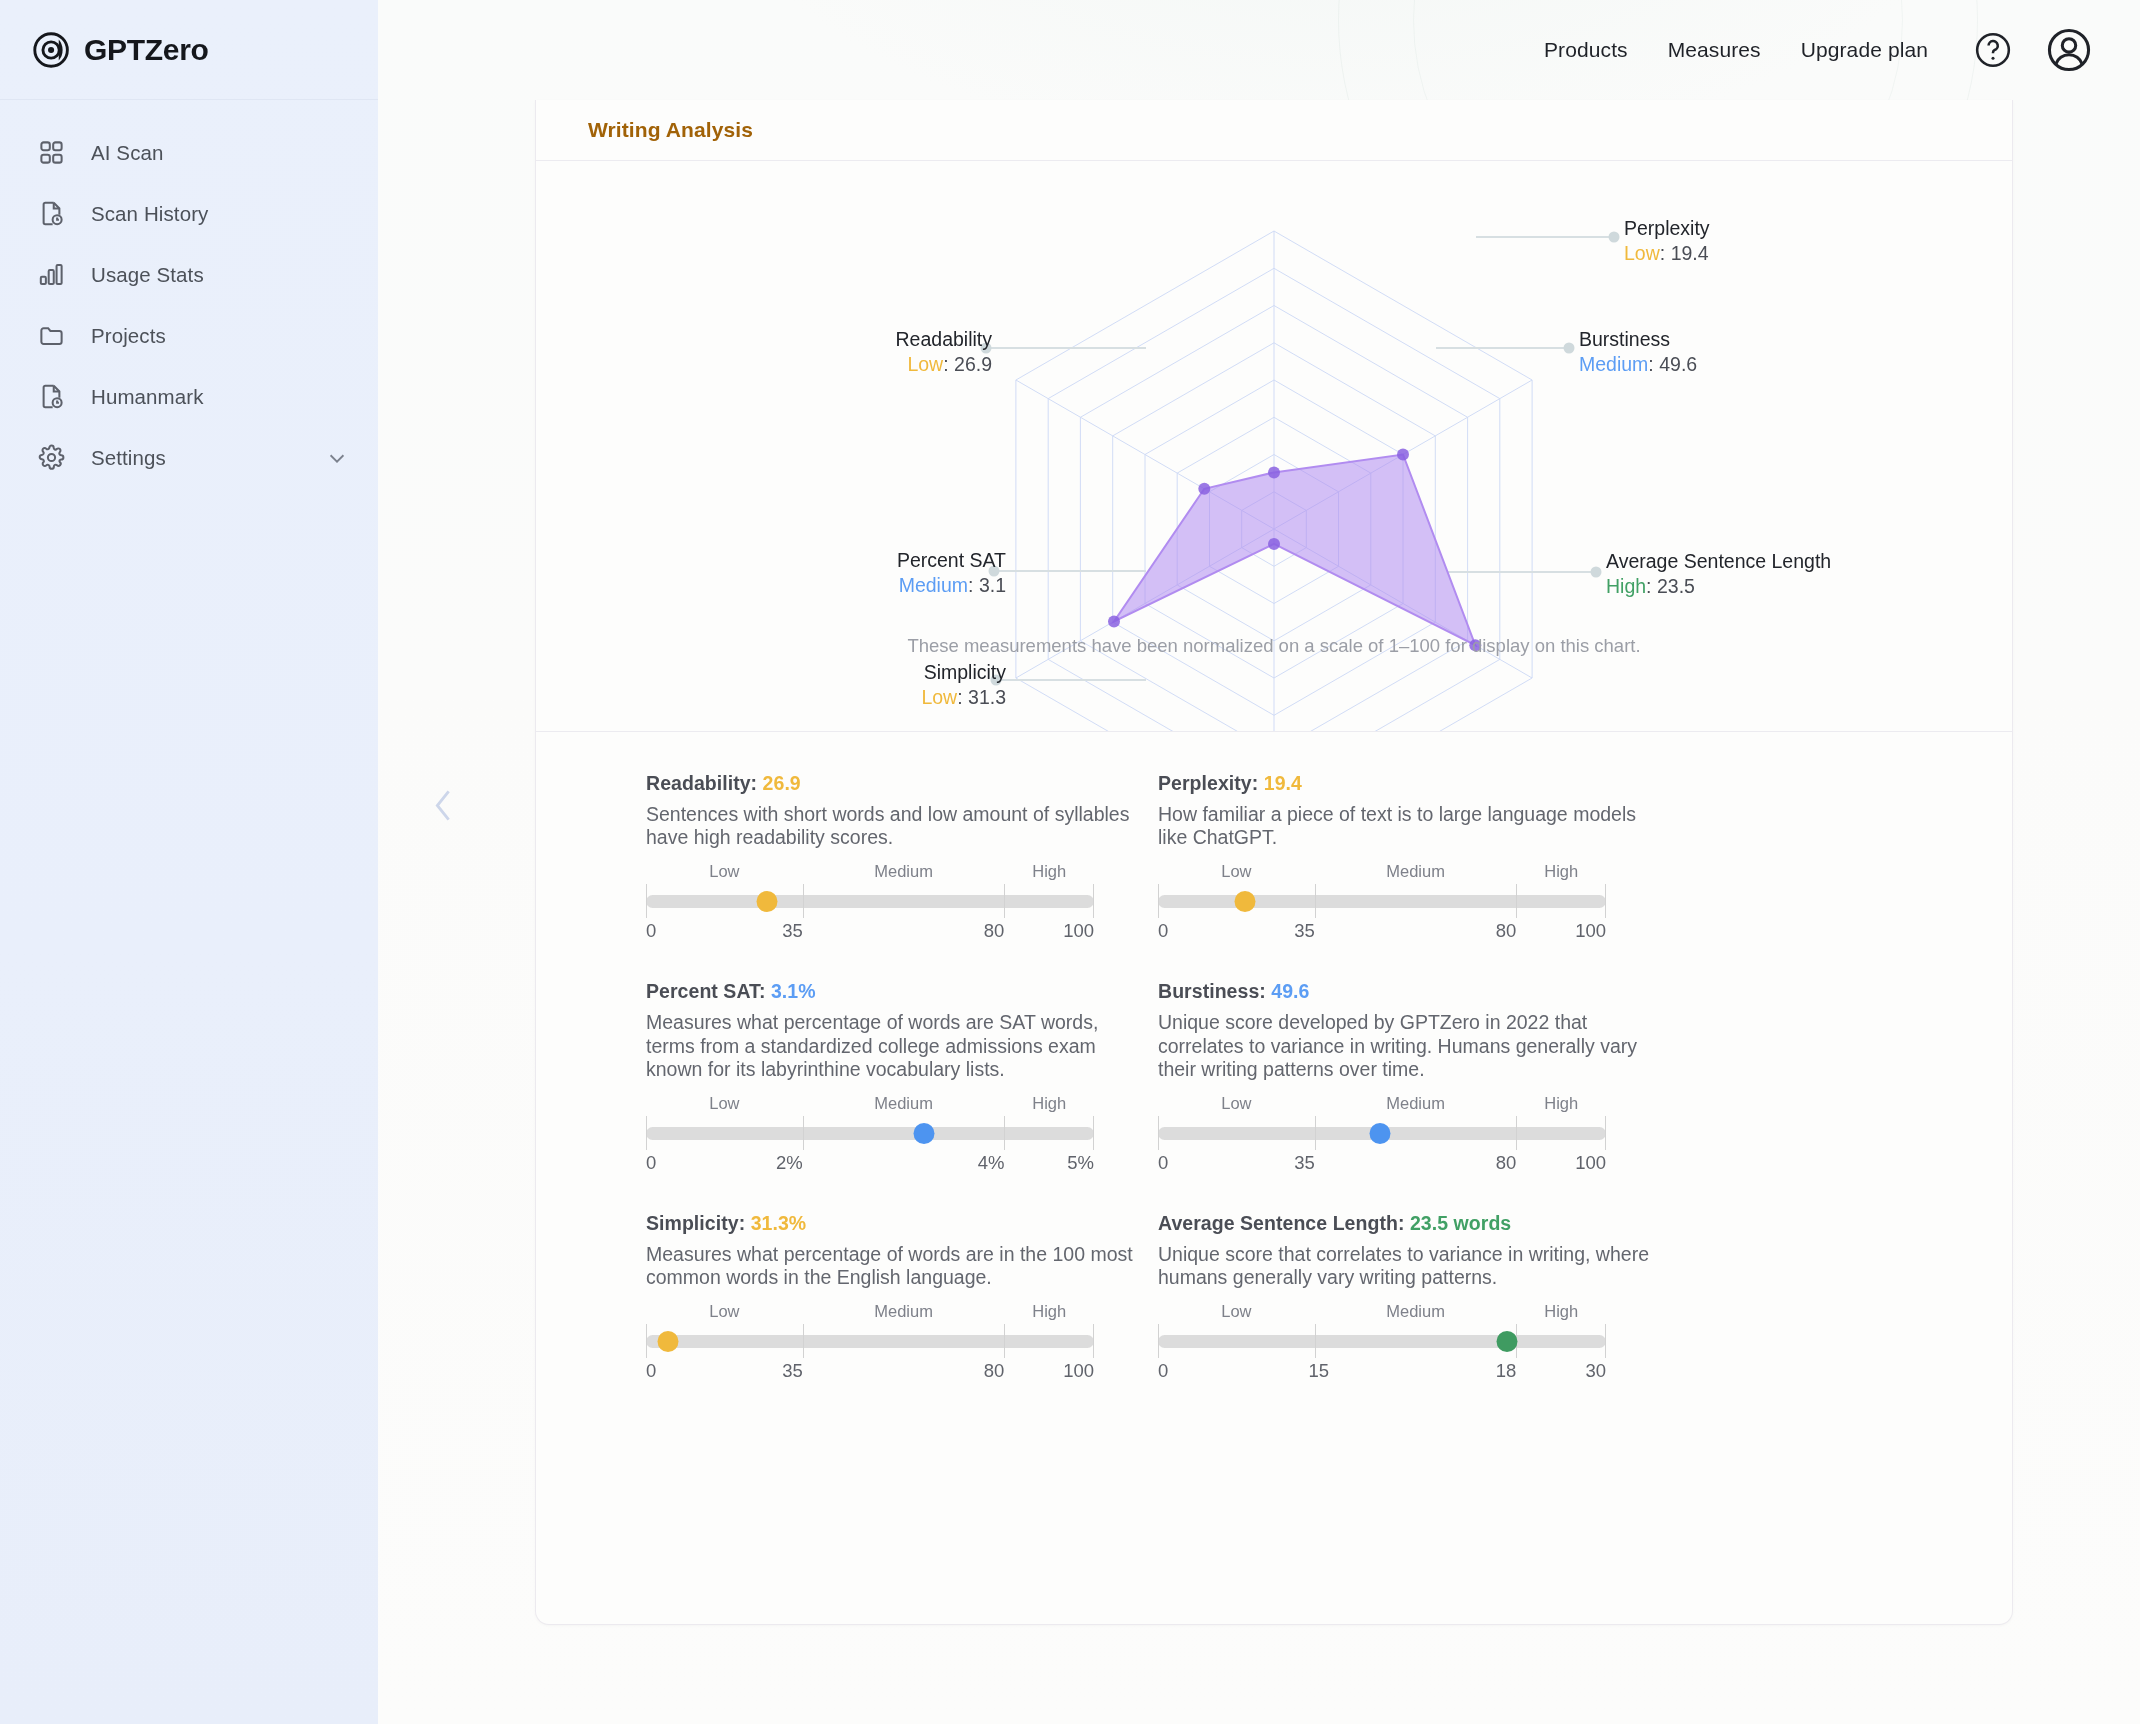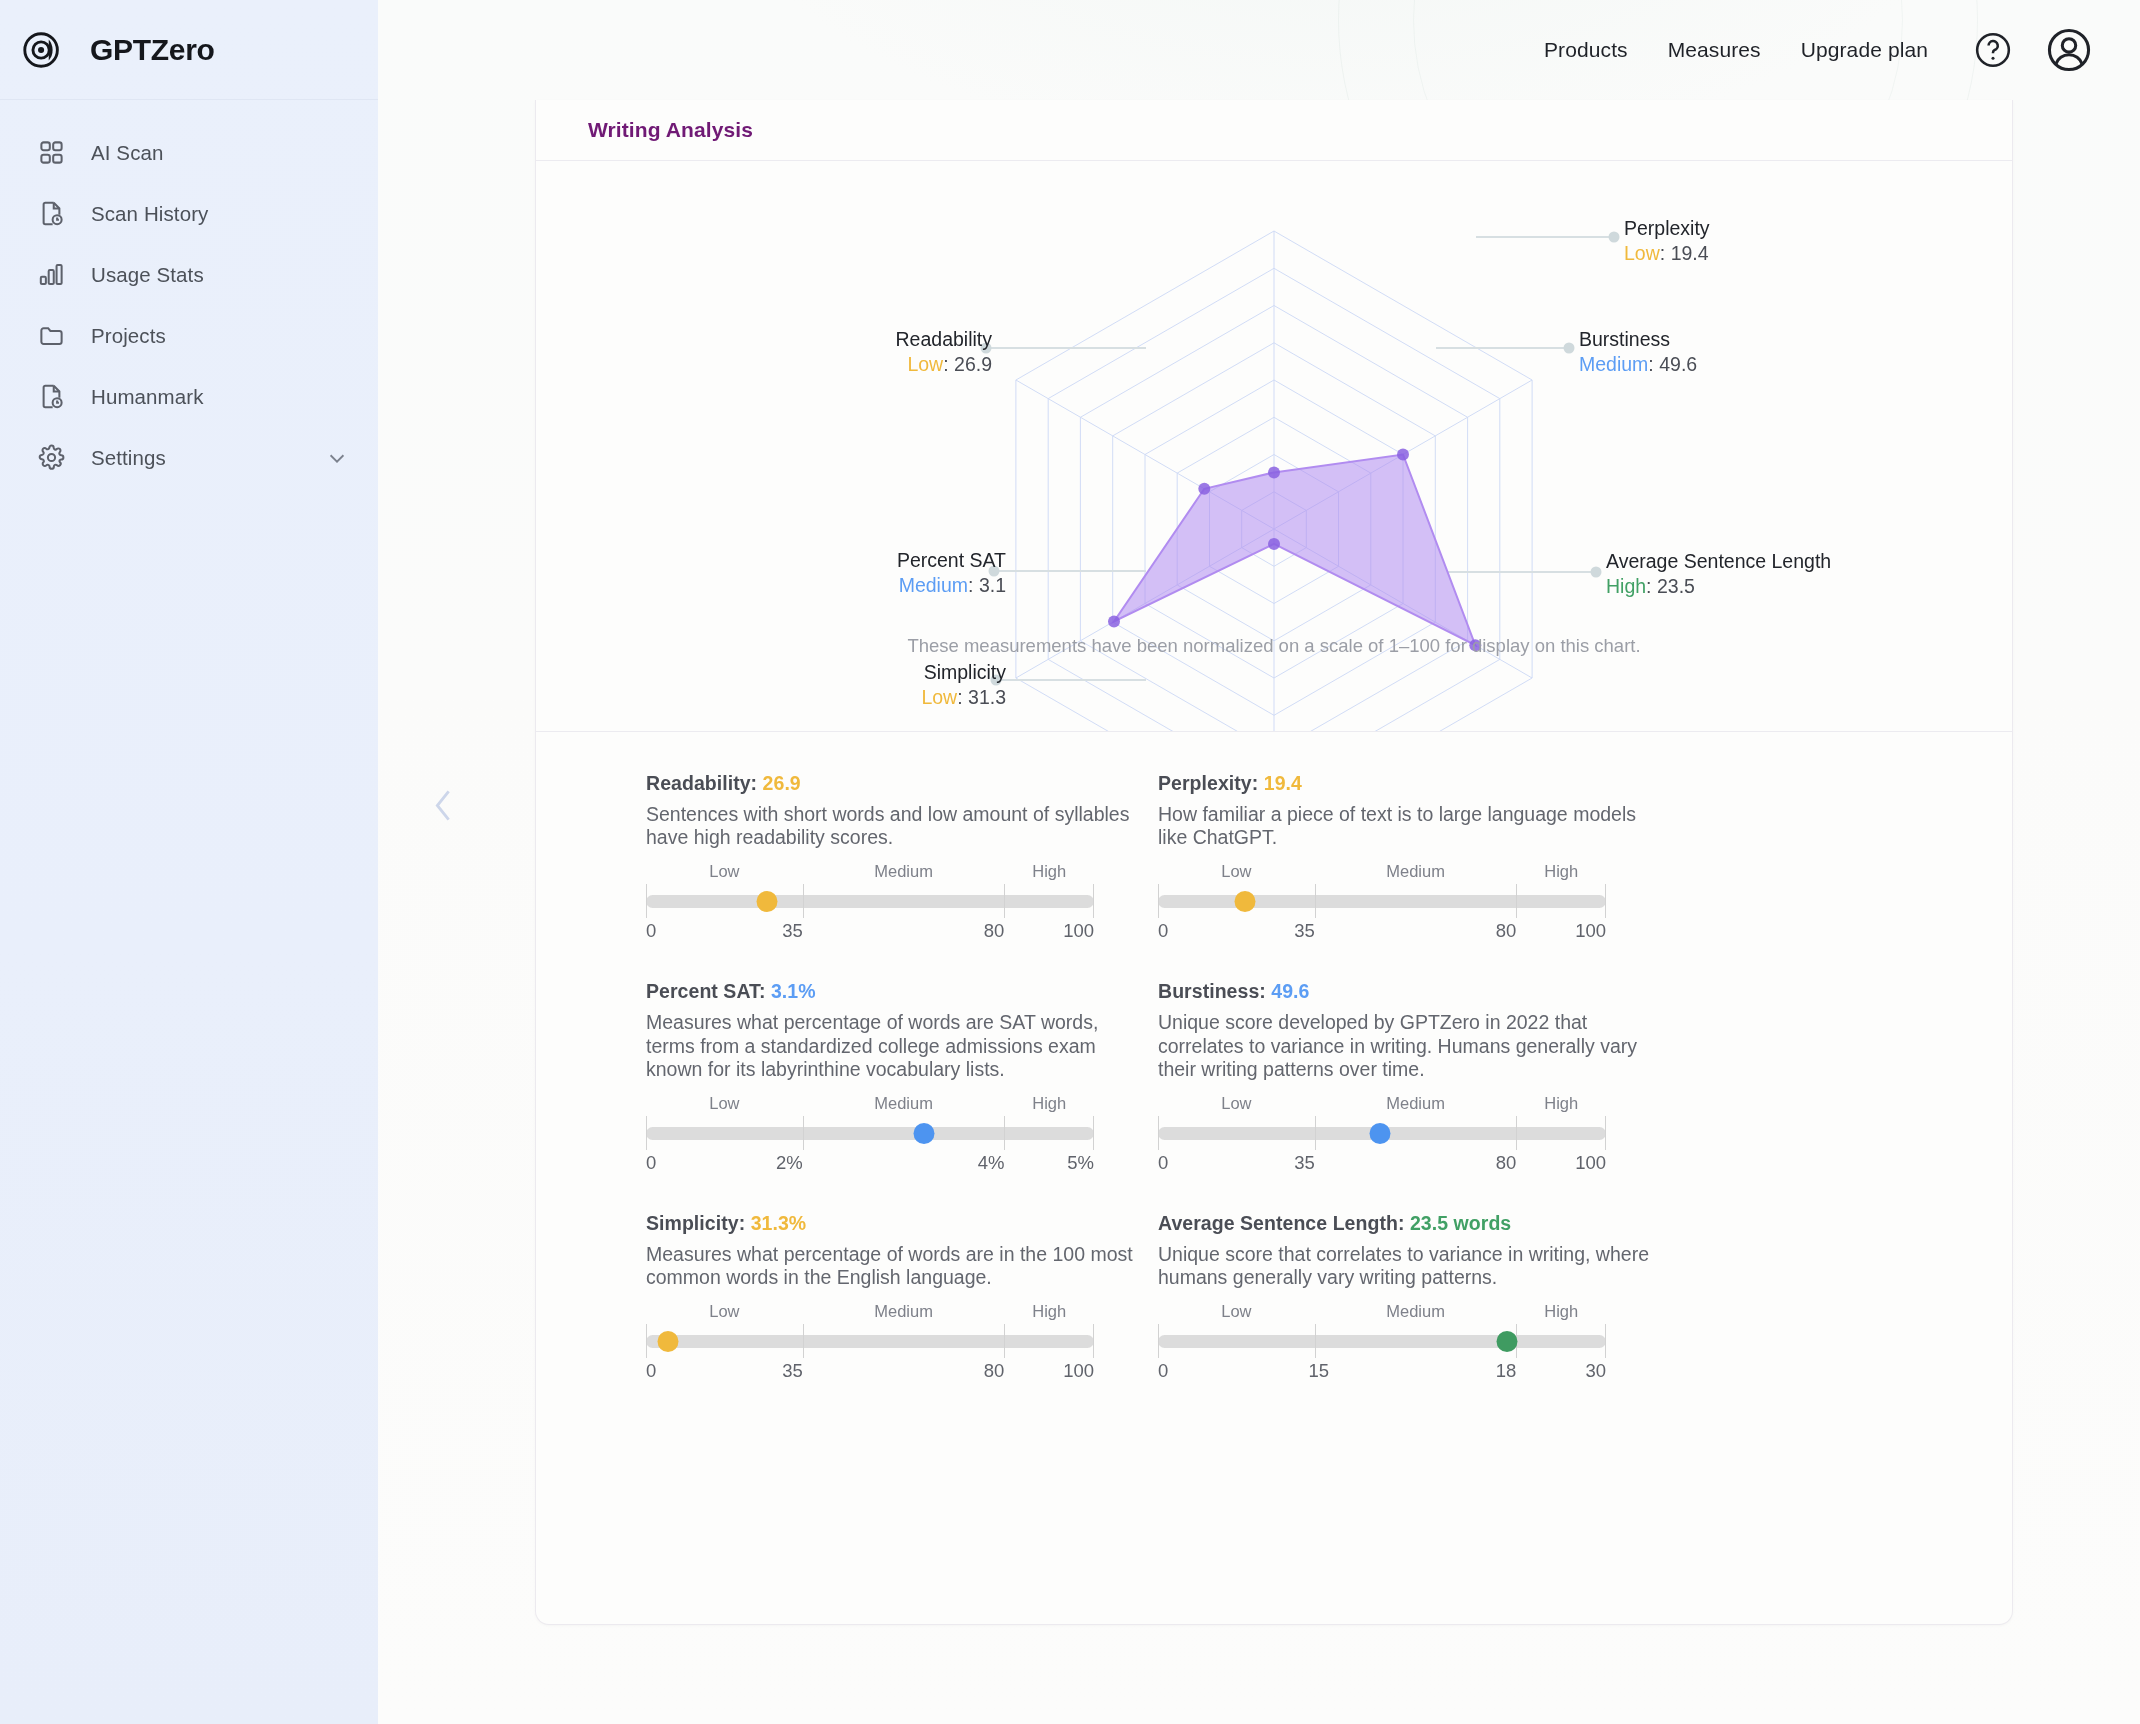--- a/index.html
+++ b/index.html
@@ -12,22 +12,22 @@
   }
   #app { position: relative; width: 2140px; height: 1724px; display: flex; }
 
   
   #sidebar {
     width: 378px; height: 1724px; flex: 0 0 378px;
     background: linear-gradient(180deg, #eaf0fb 0%, #e9effb 55%, #e8eefa 100%);
     position: relative; z-index: 5;
   }
   .brand {
-    height: 100px; display: flex; align-items: center; gap: 24px;
-    padding-left: 20px;
+    height: 100px; display: flex; align-items: center; gap: 8px;
+    padding-left: 30px;
     border-bottom: 1px solid #dfe6f3;
   }
   .brand-logo { width: 46px; height: 46px; flex: 0 0 46px; color: #15171c; }
   .brand-name {
     font-size: 30px; font-weight: bold; color: #15171c; letter-spacing: -0.3px;
   }
   .nav { padding-top: 22px; padding-left: 8px; }
   .nav-item {
     display: flex; align-items: center; gap: 26px;
     height: 61px; padding: 0 30px 0 30px;
@@ -86,21 +86,21 @@
     background: #fdfdfc;
     border: 1px solid #eceaef;
     border-top: none;
     border-radius: 0 0 14px 14px;
     box-shadow: 0 1px 3px rgba(30,30,40,0.03);
     overflow: hidden;
   }
   .card-header {
     height: 60px; display: flex; align-items: center;
     padding-left: 52px;
-    font-size: 21px; font-weight: bold; color: #701a75;
+    font-size: 21px; font-weight: bold; color: #a16207;
     letter-spacing: .1px;
   }
   .card-divider { height: 1px; background: #ecebf0; }
 
   
   .radar-section { position: relative; height: 570px; }
   #radar-svg { position: absolute; left: 0; top: 0; }
 
   .axis-label {
     position: absolute; font-size: 19.5px; white-space: nowrap;

